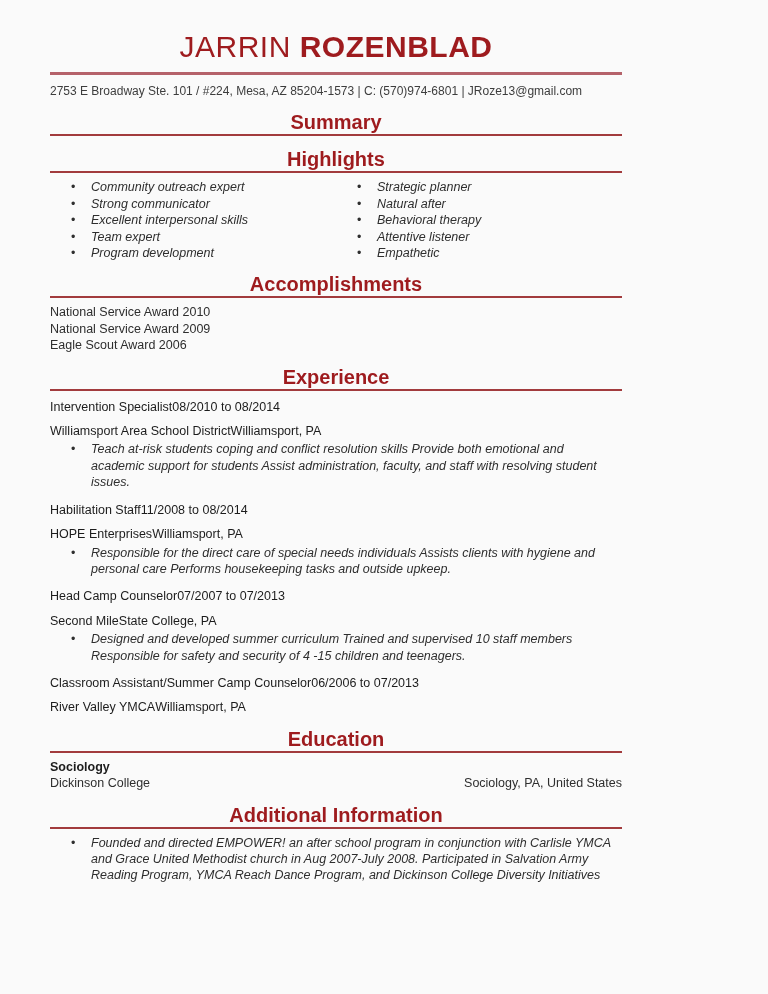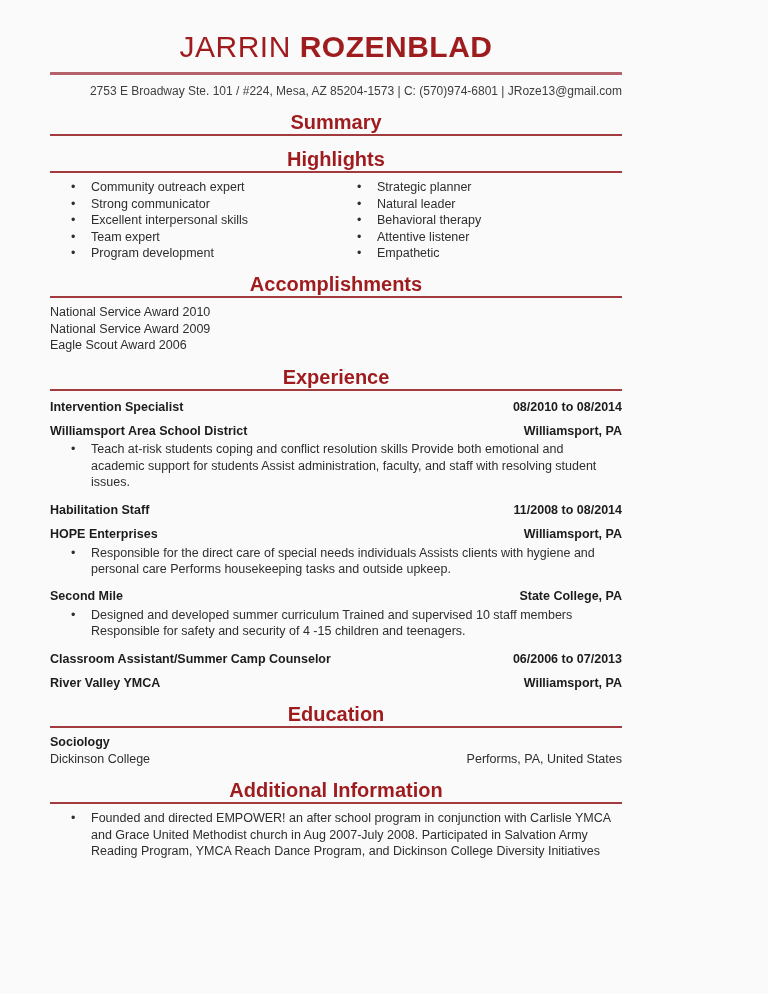--- a/index.html
+++ b/index.html
@@ -29,21 +29,21 @@
     text-align:center;
     color:var(--red-dark);
     font-size:30px;
     line-height:34px;
     letter-spacing:.5px;
   }
   .name .first{font-weight:400;}
   .name .last{font-weight:700;}
   .header-rule{height:3px;background:var(--header-rule);margin-top:8px;}
   .contact{
-    text-align:right;
+    text-align:left;
     margin-top:8px;
     font-size:12px;
     color:#3d3d3d;
   }
 
   
   .section-title{
     text-align:center;
     font-weight:700;
     font-size:20px;
@@ -59,28 +59,28 @@
   .hl-columns{display:flex;margin-top:2px;}
   .hl-col{width:50%;}
   .bullet-item{display:flex;}
   .bullet-item .dot{
     width:20px;
     padding-left:21px;
     box-sizing:content-box;
     flex:0 0 auto;
   }
   .bullet-item .dot::before{content:"\2022";}
-  .bullet-item .bt{flex:1 1 auto;}
+  .bullet-item .bt{flex:1 1 auto;font-style:italic;}
 
   
   .accomp-line{margin:0;}
 
   
   .job{margin-bottom:11px;}
-  .job-row{display:flex;justify-content:space-between;font-weight:700;color:var(--ink-bold);margin-top:8px;}
+  .job-row{display:flex;justify-content:flex-start;font-weight:400;color:var(--ink-bold);margin-top:8px;}
   .job-row .left{text-align:left;}
   .job-row .right{text-align:right;white-space:nowrap;}
   .job .bullet-item{margin-top:2px;justify-content:center;}
   .job .bullet-item .bt{padding-right:2px;}
 
   
   .edu-degree{font-weight:700;color:var(--ink-bold);}
   .edu-row{display:flex;justify-content:space-between;}
 
   
@@ -126,21 +126,21 @@
           <span class="bt">Program development</span>
         </div>
     </div>
     <div class="hl-col">
       <div class="bullet-item">
           <span class="dot"></span>
           <span class="bt">Strategic planner</span>
         </div>
       <div class="bullet-item">
           <span class="dot"></span>
-          <span class="bt">Natural leader</span>
+          <span class="bt">Natural after</span>
         </div>
       <div class="bullet-item">
           <span class="dot"></span>
           <span class="bt">Behavioral therapy</span>
         </div>
       <div class="bullet-item">
           <span class="dot"></span>
           <span class="bt">Attentive listener</span>
         </div>
       <div class="bullet-item">
@@ -186,20 +186,24 @@
       <span class="right">Williamsport, PA</span>
     </div>
     <div class="bullet-item">
         <span class="dot"></span>
         <span class="bt">Responsible for the direct care of special needs individuals Assists clients with hygiene and personal care Performs housekeeping tasks and outside upkeep.</span>
       </div>
   </div>
 
   <div class="job">
     <div class="job-row">
+      <span class="left">Head Camp Counselor</span>
+      <span class="right">07/2007 to 07/2013</span>
+    </div>
+    <div class="job-row">
       <span class="left">Second Mile</span>
       <span class="right">State College, PA</span>
     </div>
     <div class="bullet-item">
         <span class="dot"></span>
         <span class="bt">Designed and developed summer curriculum Trained and supervised 10 staff members Responsible for safety and security of 4 -15 children and teenagers.</span>
       </div>
   </div>
 
   <div class="job">
@@ -211,21 +215,21 @@
       <span class="left">River Valley YMCA</span>
       <span class="right">Williamsport, PA</span>
     </div>
   </div>
 
   <div class="section-title">Education</div>
   <div class="section-rule"></div>
   <div class="edu-degree">Sociology</div>
   <div class="edu-row">
     <span>Dickinson College</span>
-    <span>Performs, PA, United States</span>
+    <span>Sociology, PA, United States</span>
   </div>
 
   <div class="section-title">Additional Information</div>
   <div class="section-rule"></div>
   <div class="addl">
     <div class="bullet-item">
         <span class="dot"></span>
         <span class="bt">Founded and directed EMPOWER! an after school program in conjunction with Carlisle YMCA and Grace United Methodist church in Aug 2007-July 2008. Participated in Salvation Army Reading Program, YMCA Reach Dance Program, and Dickinson College Diversity Initiatives</span>
       </div>
   </div>

